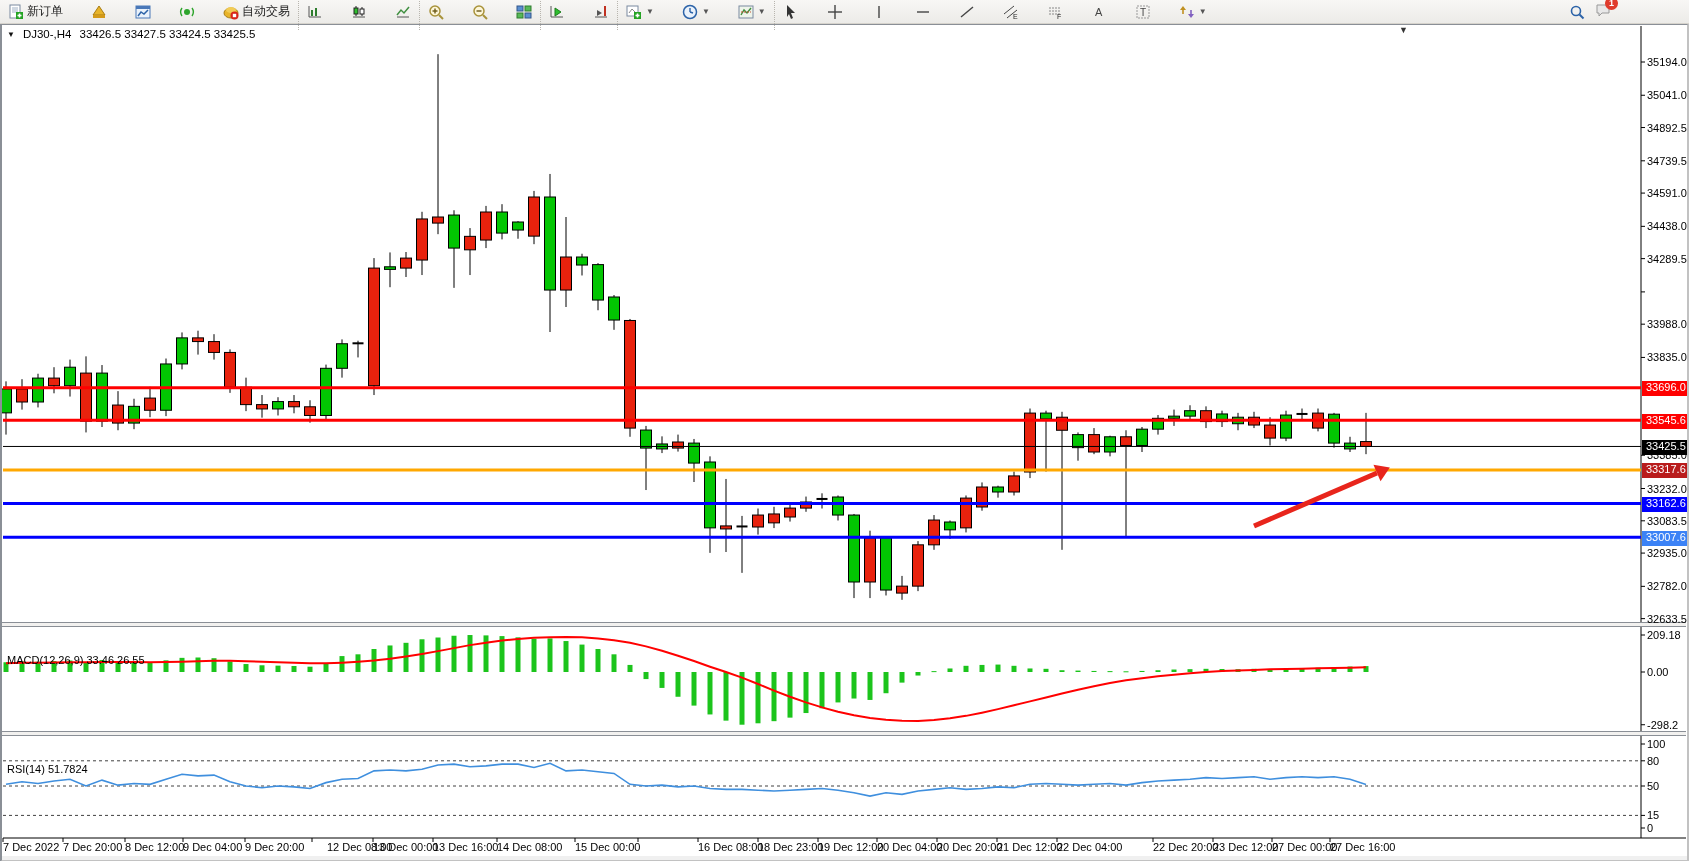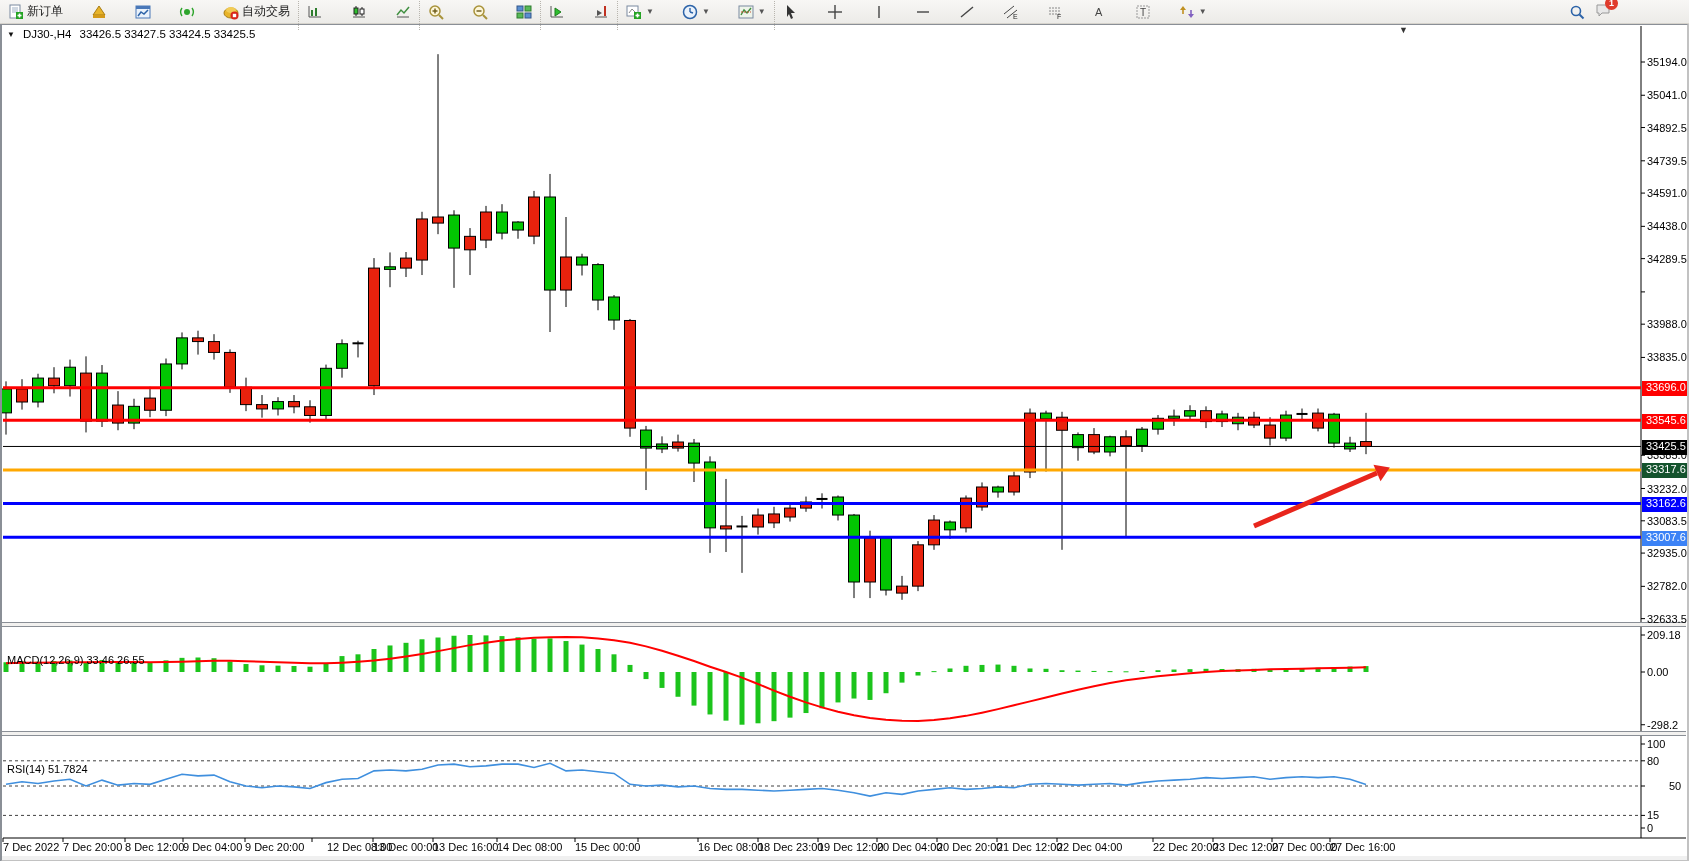--- a/index.html
+++ b/index.html
@@ -611,30 +611,30 @@
       <div class="axis-label" style="left: 1647px; top: 318.174px;">33988.0</div>
       <div class="axis-label" style="left: 1647px; top: 351.435px;">33835.0</div>
       <div class="axis-label" style="left: 1647px; top: 449.261px;">33385.0</div>
       <div class="axis-label" style="left: 1647px; top: 482.522px;">33232.0</div>
       <div class="axis-label" style="left: 1647px; top: 514.804px;">33083.5</div>
       <div class="axis-label" style="left: 1647px; top: 547.087px;">32935.0</div>
       <div class="axis-label" style="left: 1647px; top: 580.348px;">32782.0</div>
       <div class="axis-label" style="left: 1647px; top: 612.63px;">32633.5</div>
       <div class="price-badge" style="top: 381.152px; background: rgb(255, 0, 0);">33696.0</div>
       <div class="price-badge" style="top: 413.848px; background: rgb(255, 0, 0);">33545.6</div>
-      <div class="price-badge" style="top: 463.413px; background: #14532d;">33317.6</div>
+      <div class="price-badge" style="top: 463.413px; background: #b91c1c;">33317.6</div>
       <div class="price-badge" style="top: 497.109px; background: rgb(0, 0, 254);">33162.6</div>
       <div class="price-badge" style="top: 530.804px; background: #3b82f6;">33007.6</div>
       <div class="price-badge" style="top: 439.957px; background: rgb(0, 0, 0);">33425.5</div>
       <div class="axis-label" style="left: 1647px; top: 629.003px;">209.18</div>
       <div class="axis-label" style="left: 1647px; top: 666px;">0.00</div>
       <div class="axis-label" style="left: 1647px; top: 718.741px;">-298.2</div>
       <div class="axis-label" style="left: 1647px; top: 738px;">100</div>
       <div class="axis-label" style="left: 1647px; top: 754.8px;">80</div>
-      <div class="axis-label" style="left: 1647px; top: 780px; margin-left: 22px;">50</div>
+      <div class="axis-label" style="left: 1647px; top: 780px;">50</div>
       <div class="axis-label" style="left: 1647px; top: 809.4px;">15</div>
       <div class="axis-label" style="left: 1647px; top: 822px;">0</div>
       <div class="time-label" style="left: 3px;">7 Dec 2022</div>
       <div class="time-label" style="left: 63px;">7 Dec 20:00</div>
       <div class="time-label" style="left: 125px;">8 Dec 12:00</div>
       <div class="time-label" style="left: 183px;">9 Dec 04:00</div>
       <div class="time-label" style="left: 245px;">9 Dec 20:00</div>
       <div class="time-label" style="left: 312px; margin-left: 15px;">12 Dec 08:00</div>
       <div class="time-label" style="left: 373px;">13 Dec 00:00</div>
       <div class="time-label" style="left: 433px;">13 Dec 16:00</div>

